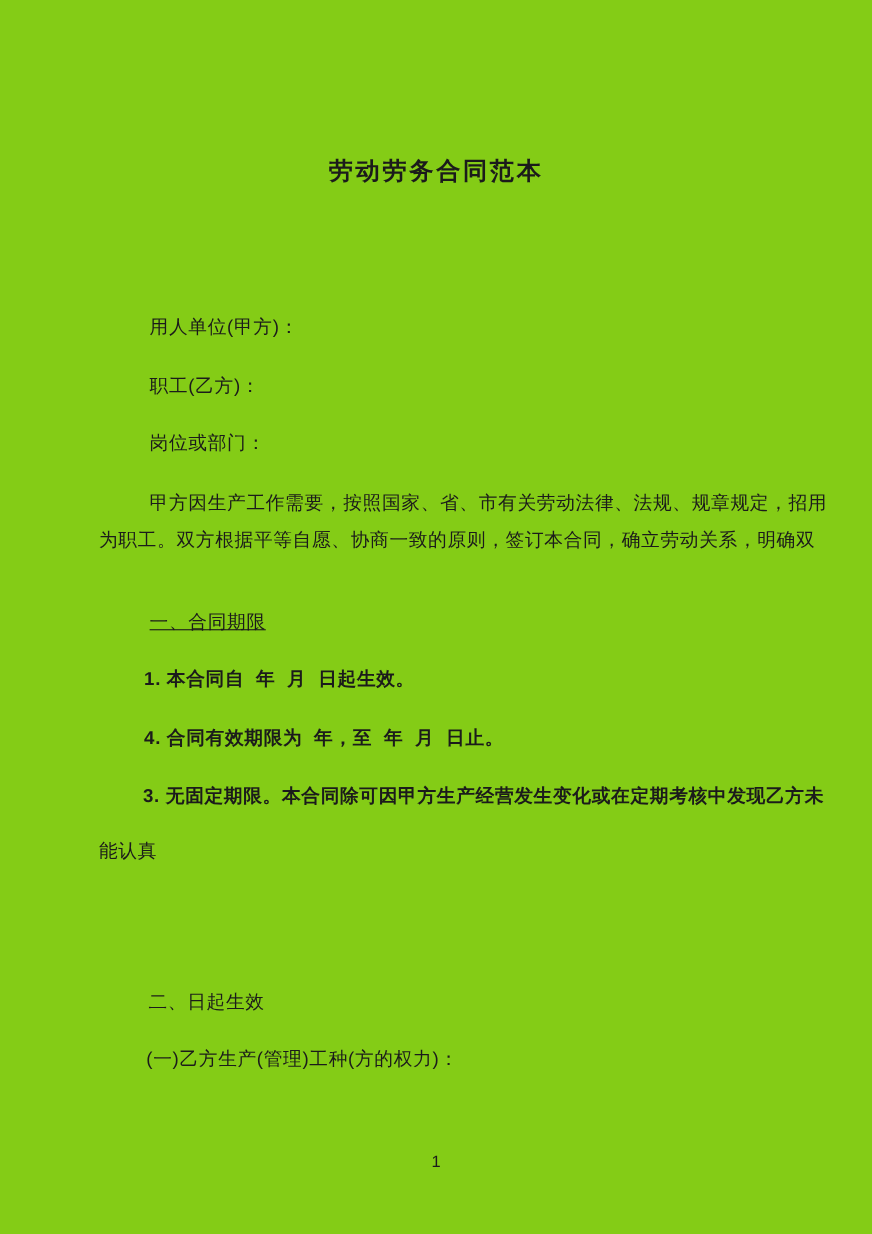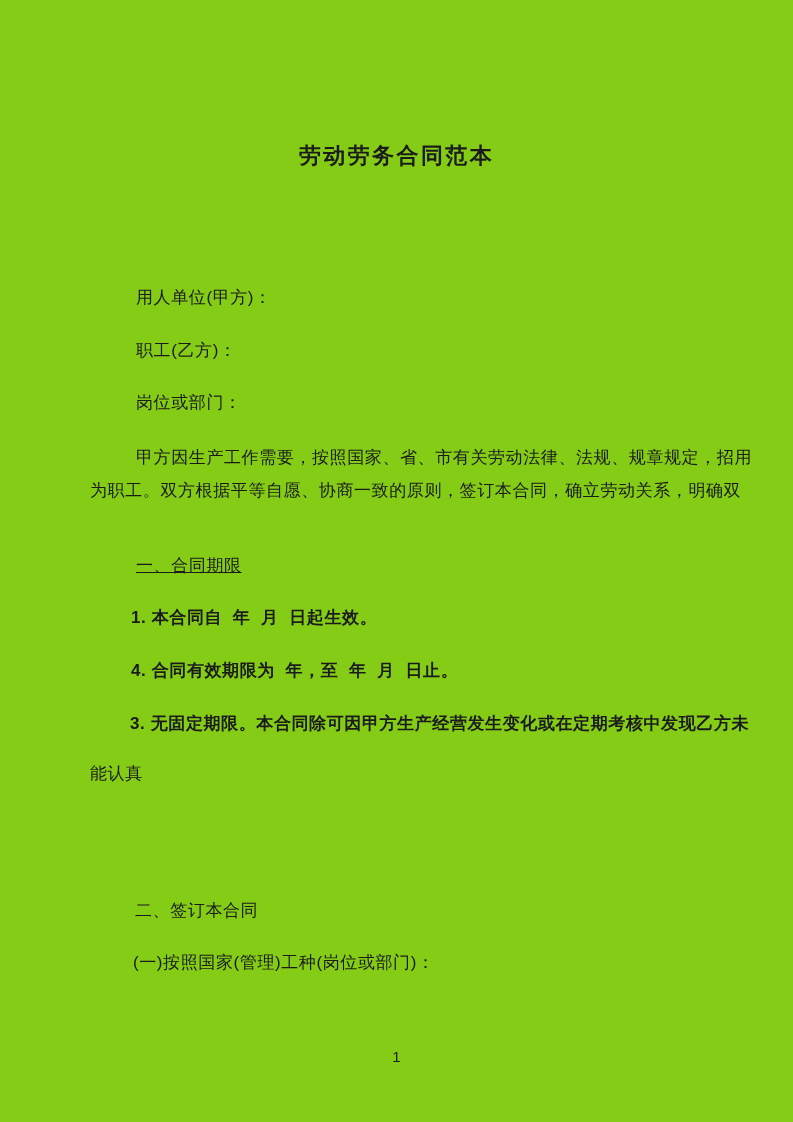--- a/index.html
+++ b/index.html
@@ -70,19 +70,19 @@
   <div class="line indent-num" style="top:606px;">1. 本合同自  年  月  日起生效。</div>
 
   <div class="line indent-num" style="top:659px;">4. 合同有效期限为  年，至  年  月  日止。</div>
 
   <div class="line indent-num" style="top:712px;left:130px;">3. 无固定期限。本合同除可因甲方生产经营发生变化或在定期考核中发现乙方未</div>
 
   <div class="line flush" style="top:745px;margin-top:17px;">能认真</div>
 
 
 
-  <div class="line indent1" style="top:899px;left:135px;">二、签订本合同</div>
+  <div class="line indent1" style="top:899px;left:135px;">二、日起生效</div>
 
-  <div class="line indent1" style="top:951px;left:133px;">(一)按照国家(管理)工种(岗位或部门)：</div>
+  <div class="line indent1" style="top:951px;left:133px;">(一)乙方生产(管理)工种(方的权力)：</div>
 
   <div class="page-number">1</div>
 
 </div>
 
 </body></html>

